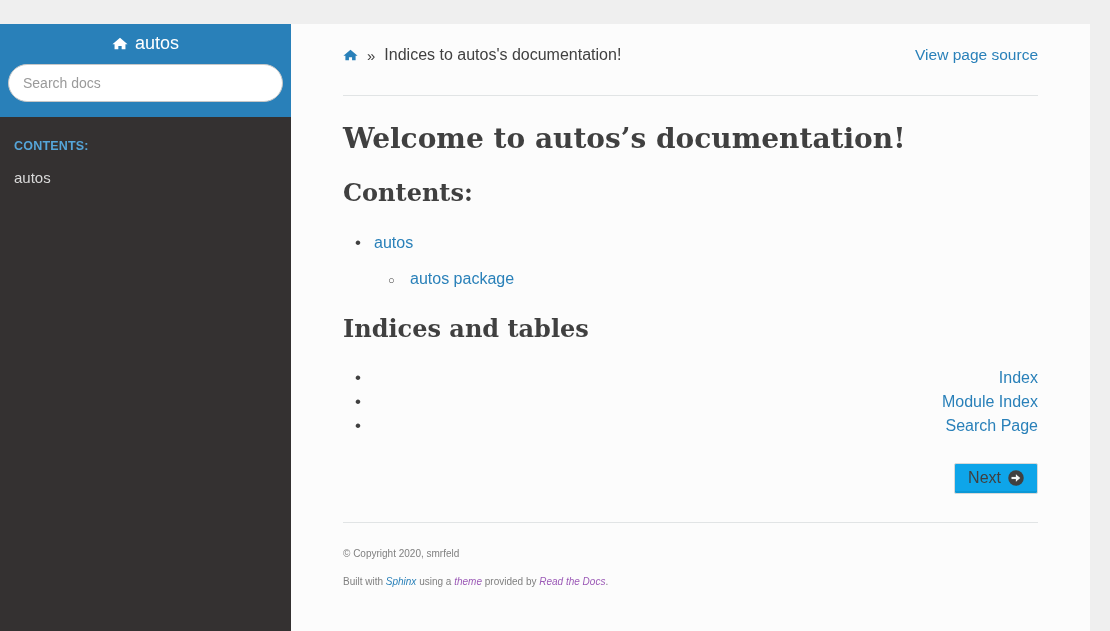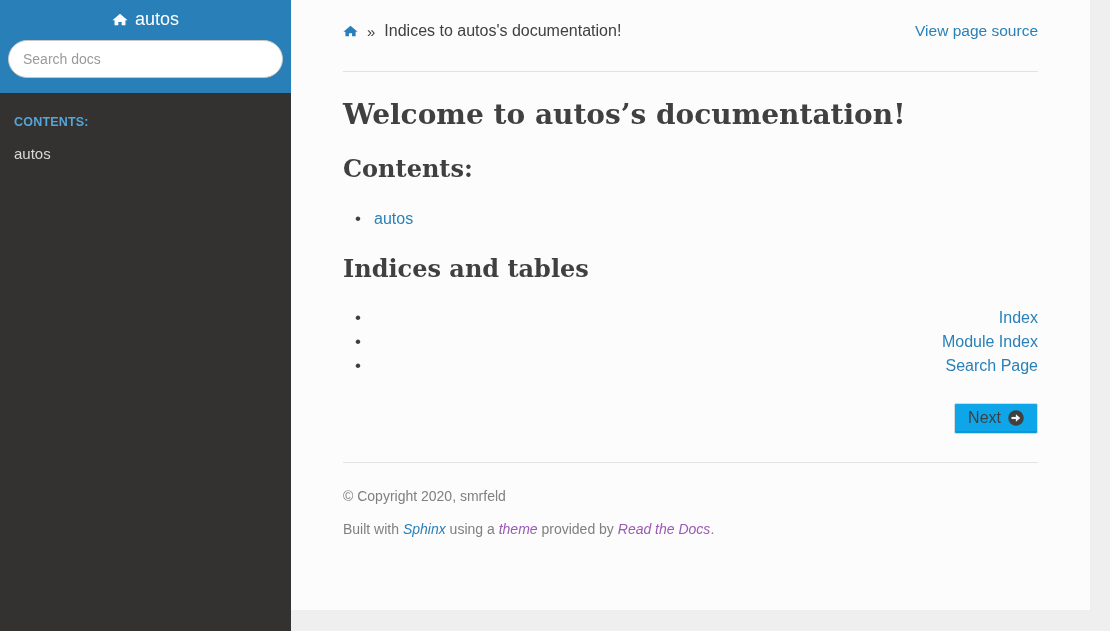--- a/index.html
+++ b/index.html
@@ -3,21 +3,21 @@
 <meta charset="utf-8">
 <style>
   * { margin: 0; padding: 0; box-sizing: border-box; }
   html, body { width: 1110px; height: 631px; overflow: hidden; }
   body {
     background: #efefef;
     font-family: "Liberation Sans", "DejaVu Sans", sans-serif;
     font-size: 16px;
     color: #404040;
   }
-  .page { display: flex; width: 1110px; height: 446px; align-items: flex-start; }
+  .page { display: flex; width: 1110px; height: 446px; align-items: flex-start; margin-top: 24px; }
 
   
   .sidebar {
     width: 291px; height: 631px; flex: 0 0 291px;
     background: #343131;
   }
   .sidebar-header {
     background: #2980B9;
     padding: 9px 8px 15px;
     text-align: center;
@@ -117,21 +117,21 @@
     padding: 5px 13px 6px;
     font-family: "Liberation Sans", sans-serif;
     font-size: 16px; color: #404040;
     cursor: pointer;
     box-shadow: inset 0 -2px 0 rgba(0,0,0,0.08);
   }
   .btn-next svg { display: block; }
 
   hr.footer-divider { border: none; border-top: 1px solid #e1e4e5; margin-top: 28px; }
 
-  .footer { font-size: 14px; color: #808080; }
+  .footer { font-size: 10px; color: #808080; }
   .footer p.copyright { margin-top: 25px; }
   .footer p.built-with { margin-top: 17px; }
   .footer a { text-decoration: none; cursor: pointer; font-style: italic; }
   .footer a.link-normal { color: #2980B9; }
   .footer a.link-visited { color: #9B59B6; }
 </style>
 </head>
 <body>
 
 <div class="page">
@@ -172,20 +172,25 @@
 
       <hr class="divider">
 
       <h1 class="page-title">Welcome to autos’s documentation!</h1>
 
       <h2 class="section-heading">Contents:</h2>
 
       <ul class="link-list toc-list">
         <li>
           <a class="doc-link">autos</a>
+          <ul>
+            <li>
+              <a class="doc-link">autos package</a>
+            </li>
+          </ul>
         </li>
       </ul>
 
       <h2 class="section-heading">Indices and tables</h2>
 
       <ul class="link-list indices-list">
         <li>
           <a class="doc-link">Index</a>
         </li>
         <li>

